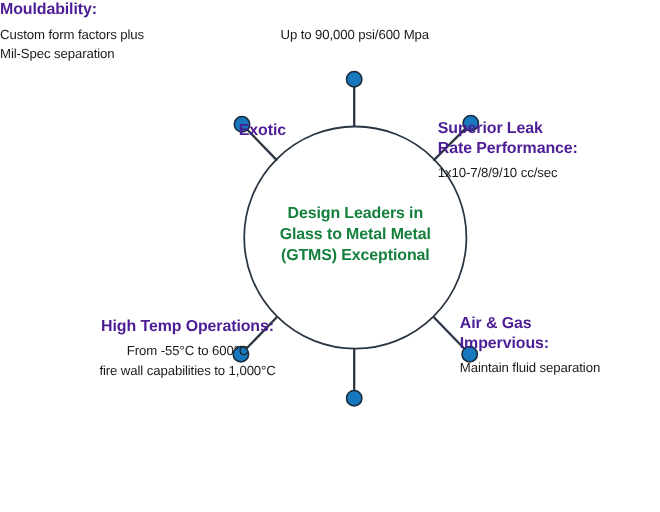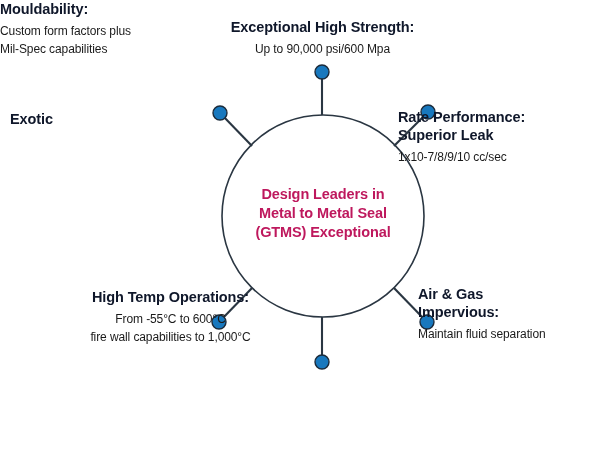--- a/index.html
+++ b/index.html
@@ -27,53 +27,53 @@
     height: 465px;
   }
 
   
   .center-label {
     position: absolute;
     left: 223px;
     top: 185px;
     width: 200px;
     text-align: center;
-    color: #be185d;
+    color: #15803d;
     font-weight: bold;
     font-size: 14.5px;
     line-height: 19px;
     letter-spacing: -0.1px;
   }
   .center-label span { display: block; }
 
   
   .spoke {
     position: absolute;
   }
   .spoke .title {
-    color: #0f172a;
+    color: #4c1d95;
     font-weight: bold;
     font-size: 14.5px;
     line-height: 18px;
     letter-spacing: -0.1px;
     margin: 0;
   }
   .spoke .title span { display: block; }
   .spoke .body {
     color: #1a1a1a;
     font-weight: normal;
     font-size: 12px;
     line-height: 18px;
     letter-spacing: -0.1px;
     margin: 4px 0 0 0;
   }
   .spoke .body span { display: block; }
 
   .spoke-top           { left: 180px; top: 18px;  width: 285px; text-align: center; }
-  .spoke-upper-left    { left: 10px;  top: 110px; width: 250px; text-align: left; }
+  .spoke-upper-left    { left: 10px;  top: 110px; width: 250px; text-align: right; }
   .spoke-upper-right   { left: 398px; top: 108px; width: 200px; text-align: left; }
   .spoke-lower-left    { left: 0px;   top: 288px; width: 245px; text-align: center; padding-left: 48px; }
   .spoke-lower-right   { left: 418px; top: 285px; width: 182px; text-align: left; }
   .spoke-bottom        { left": 0;    }
   .spoke-bottom        { left: 215px; top: 378px; width: 215px; text-align: center; }
 
   .spoke-upper-right .title { text-align: center; width: 160px; }
 </style>
 </head>
 <body>
@@ -94,43 +94,40 @@
     <circle cx="322" cy="72" r="7" fill="#1878BE" stroke="#1B2A3A" stroke-width="1.4"></circle>
     <circle cx="220" cy="113" r="7" fill="#1878BE" stroke="#1B2A3A" stroke-width="1.4"></circle>
     <circle cx="428" cy="112" r="7" fill="#1878BE" stroke="#1B2A3A" stroke-width="1.4"></circle>
     <circle cx="219" cy="322" r="7" fill="#1878BE" stroke="#1B2A3A" stroke-width="1.4"></circle>
     <circle cx="427" cy="322" r="7" fill="#1878BE" stroke="#1B2A3A" stroke-width="1.4"></circle>
     <circle cx="322" cy="362" r="7" fill="#1878BE" stroke="#1B2A3A" stroke-width="1.4"></circle>
   </svg>
 
   <div class="center-label">
     <span>Design Leaders in</span>
-    <span>Metal to Metal Seal</span>
+    <span>Glass to Metal Metal</span>
     <span>(GTMS) Exceptional</span>
   </div>
 
   <div class="spoke spoke-top">
-    <p class="title">
-      <span>Exceptional High Strength:</span>
-    </p>
     <p class="body">
       <span>Up to 90,000 psi/600 Mpa</span>
     </p>
   </div>
 
   <div class="spoke spoke-upper-left">
     <p class="title">
       <span>Exotic</span>
     </p>
   </div>
 
   <div class="spoke spoke-upper-right">
     <p class="title">
+      <span>Superior Leak</span>
       <span>Rate Performance:</span>
-      <span>Superior Leak</span>
     </p>
     <p class="body">
       <span>1x10-7/8/9/10 cc/sec</span>
     </p>
   </div>
 
   <div class="spoke spoke-lower-left">
     <p class="title">
       <span>High Temp Operations:</span>
     </p>
@@ -149,17 +146,17 @@
       <span>Maintain fluid separation</span>
     </p>
   </div>
 
   <div class="spoke spoke-bottom">
     <p class="title">
       <span>Mouldability:</span>
     </p>
     <p class="body">
       <span>Custom form factors plus</span>
-      <span>Mil-Spec capabilities</span>
+      <span>Mil-Spec separation</span>
     </p>
   </div>
 
 </div>
 
 </body></html>

